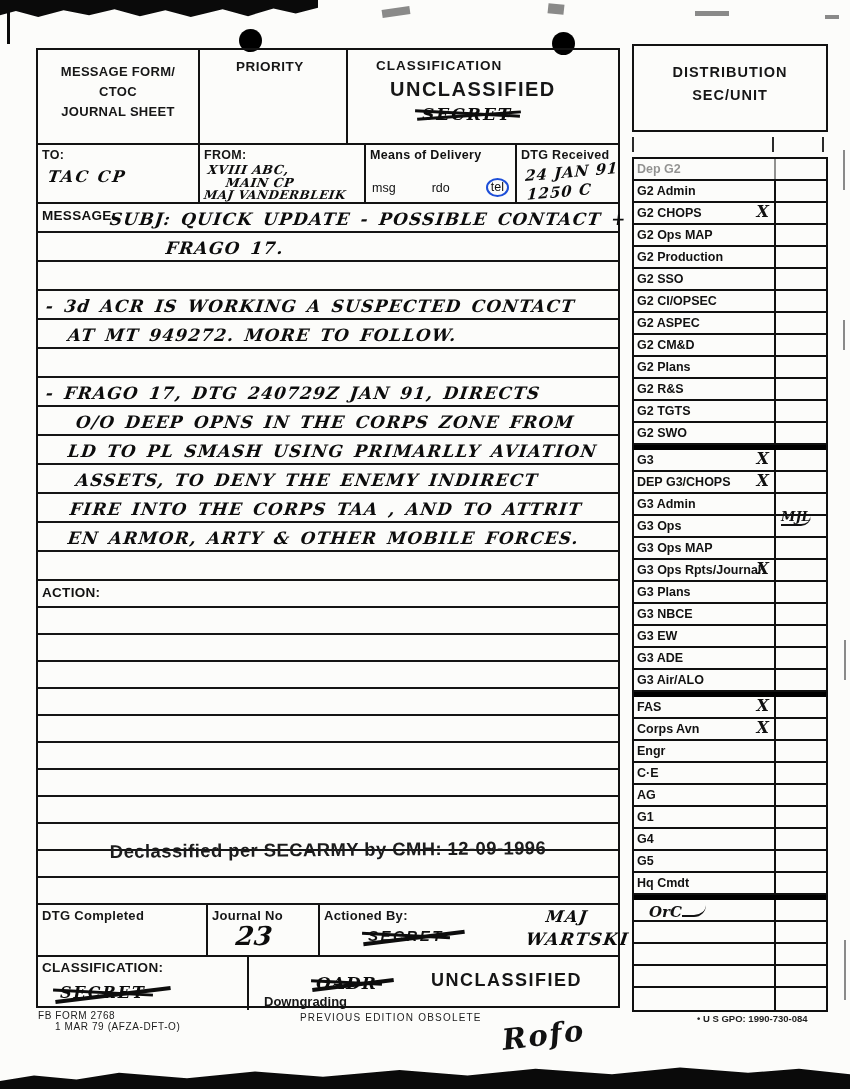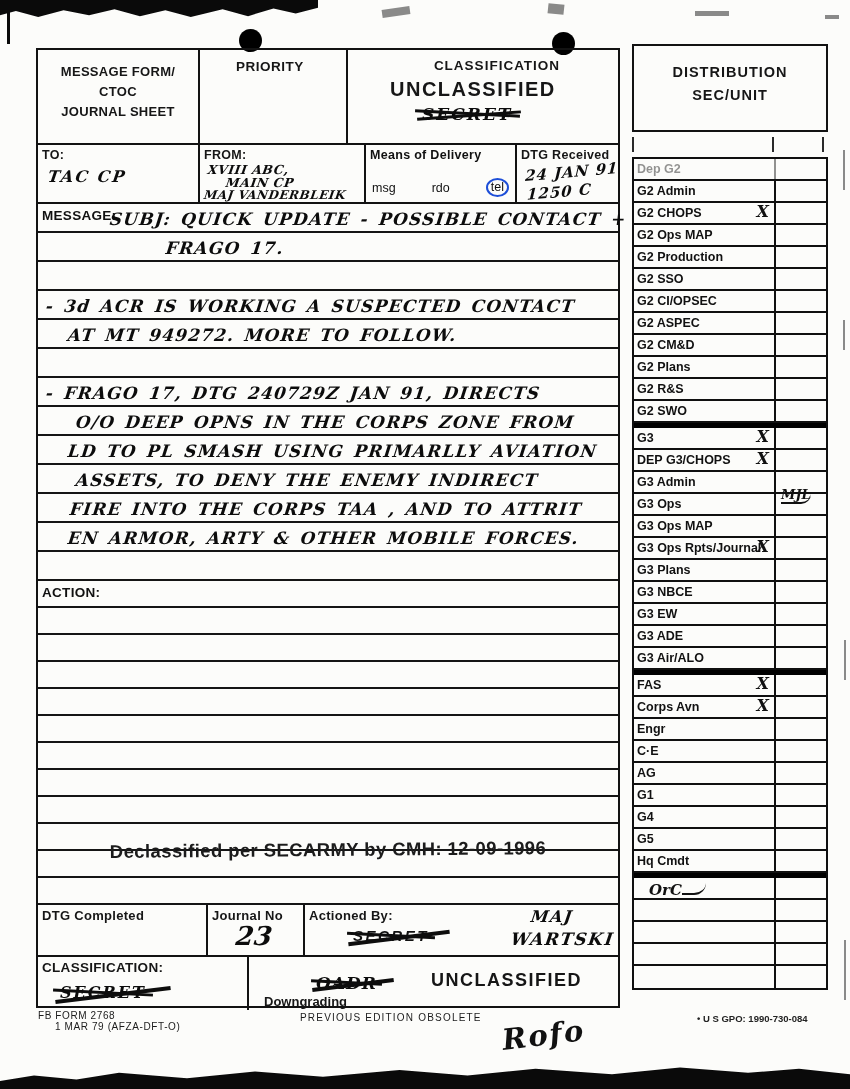--- a/index.html
+++ b/index.html
@@ -18,21 +18,21 @@
 
   
   #main-form { left:36px; top:48px; width:584px; height:960px; border:2px solid #121212; }
   .row { display:flex; border-bottom:2px solid #121212; }
   #hdr-row { height:95px;gap:28px; }
   .cell { position:relative; }
   .br { border-right:2px solid #121212; }
   #hdr-title { width:162px; text-align:center; padding-top:12px; font-size:13px; line-height:1.55; letter-spacing:.3px; white-space:pre-line; }
   #hdr-priority { width:120px; padding:9px 0 0 8px; font-size:13.5px; letter-spacing:.5px; }
   #hdr-class { flex:1; }
-  #class-label { display:block; text-align:center; margin-top:8px; font-size:13.5px; letter-spacing:1px; }
+  #class-label { display:block; margin-top:8px; font-size:13.5px; letter-spacing:1px; }
   #class-value { position:absolute; left:14px; top:28px; font-size:20px; letter-spacing:1.5px; }
   #class-crossed { position:absolute; left:46px; top:54px; font-size:17px; letter-spacing:2px; }
 
   #route-row { height:59px; }
   .field-label { position:absolute; left:4px; top:3px; font-size:12.5px; letter-spacing:.3px; }
   #to-cell { width:162px; } #from-cell { width:166px; } #means-cell { width:151px; } #dtg-cell { flex:1; }
   #to-value { position:absolute; left:10px; top:22px; font-size:16px; letter-spacing:2px; transform:skewX(-8deg); }
   .from-line { position:absolute; font-size:12.5px; letter-spacing:.5px; transform:skewX(-8deg); }
   #from-l0 { left:8px; top:17px; } #from-l1 { left:26px; top:30px; } #from-l2 { left:4px; top:43px; font-size:12px; }
   #means-opts { position:absolute; left:6px; right:6px; bottom:5px; display:flex; justify-content:space-between; font-size:12.5px; align-items:center; }
@@ -44,21 +44,21 @@
   .rule-row.short { height:27px; }
   .msg-label { position:absolute; left:4px; top:4px; font-size:13.5px; font-weight:bold; letter-spacing:.3px; }
   .msg-hw { position:absolute; top:0; line-height:30px; font-size:17px; letter-spacing:1.2px; word-spacing:3px; transform:skewX(-7deg); }
 
   #declass-stamp {
     position:absolute; left:0; right:0; bottom:-12px; text-align:center; z-index:3;
     font-weight:bold; font-size:18.5px; letter-spacing:.4px; color:#1c1c1c; transform:rotate(-.5deg);
   }
 
   #dtg-row { height:52px; }
-  #dtgc-cell { width:170px; } #journal-cell { width:97px; } #actioned-cell { flex:1; }
+  #dtgc-cell { width:170px; } #journal-cell { width:112px; } #actioned-cell { flex:1; }
   #journal-value { position:absolute; left:28px; top:16px; font-size:26px; transform:skewX(-6deg); }
   #actioned-crossed { position:absolute; left:48px; top:22px; font-size:15px; font-style:italic; font-weight:bold; letter-spacing:2.5px; font-family:"Liberation Sans",sans-serif; }
   #actioned-maj { position:absolute; left:226px; top:2px; font-size:16px; letter-spacing:1.5px; transform:skewX(-8deg); }
   #actioned-name { position:absolute; left:206px; top:24px; font-size:17px; letter-spacing:1.5px; transform:skewX(-8deg); }
 
   #class-row { height:53px; border-bottom:none;gap:12px; }
   #classf-cell { width:211px; } #downgrade-cell { flex:1; }
   #classf-crossed { position:absolute; left:22px; top:26px; font-size:16px; letter-spacing:2px; }
   #downgrade-crossed { position:absolute; left:55px; top:16px; font-size:17px; letter-spacing:1px; }
   #downgrade-value { position:absolute; left:170px; top:13px; font-size:18px; letter-spacing:1.5px; }
@@ -289,20 +289,24 @@
         </div>
         <div class="dist-row">
           <span class="dist-label">G2 Plans</span>
           <span class="dist-box"></span>
         </div>
         <div class="dist-row">
           <span class="dist-label">G2 R&amp;S</span>
           <span class="dist-box"></span>
         </div>
         <div class="dist-row">
+          <span class="dist-label">G2 TGTS</span>
+          <span class="dist-box"></span>
+        </div>
+        <div class="dist-row">
           <span class="dist-label">G2 SWO</span>
           <span class="dist-box"></span>
         </div>
         <div class="dist-divider"></div>
         <div class="dist-row">
           <span class="dist-label">G3<span class="dist-x">X</span></span>
           <span class="dist-box"></span>
         </div>
         <div class="dist-row">
           <span class="dist-label">DEP G3/CHOPS<span class="dist-x">X</span></span>

